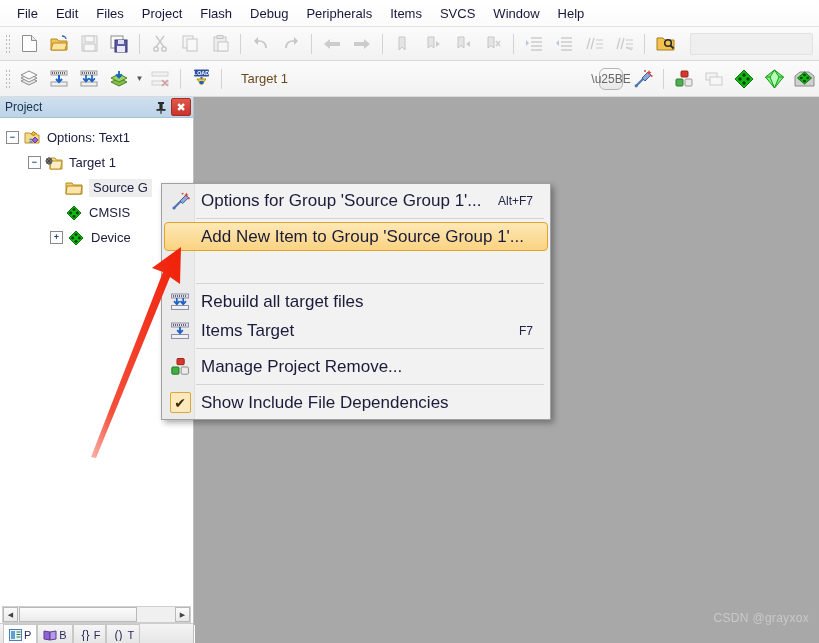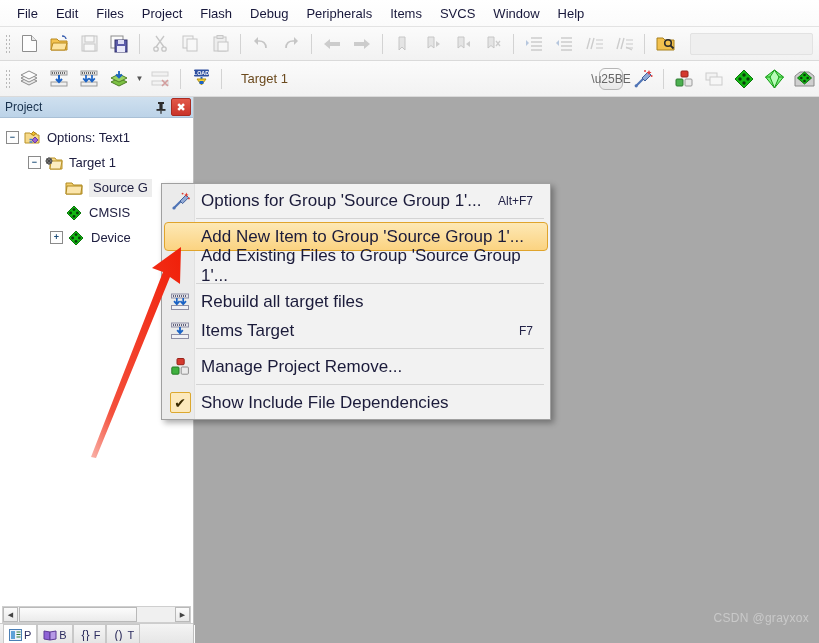--- a/index.html
+++ b/index.html
@@ -601,21 +601,20 @@
         <div class="clabel">Options for Group 'Source Group 1'...</div>
         <div class="caccel">Alt+F7</div>
       </div>
       <div class="csep"></div>
       <div class="citem hl">
         <div class="cicon"></div>
         <div class="clabel">Add New  Item to Group 'Source Group 1'...</div>
       </div>
       <div class="citem">
         <div class="cicon"></div>
-        <div class="clabel">Add Existing Files to Group 'Source Group 1'...</div>
       </div>
       <div class="csep"></div>
       <div class="citem">
         <div class="cicon">
           <svg width="20" height="18" viewBox="0 0 20 18">
             <rect x="1.5" y="1" width="17" height="4" fill="#e6e6ea" stroke="#8f8fa5"></rect>
             <path d="M3 2h1v2H3zM5 2h1v2H5zM7 2h1v2H7zM9 2h1v2H9zM11 2h1v2h-1zM13 2h1v2h-1zM15 2h1v2h-1z" fill="#62627a"></path>
             <rect x="1.5" y="12.5" width="17" height="4" fill="#f1f1f5" stroke="#8f8fa5"></rect>
             <path d="M6.8 5v5.6M4 8.2l2.8 3 2.8-3M13.2 5v5.6M10.4 8.2l2.8 3 2.8-3" stroke="#1b63c6" stroke-width="1.7" fill="none"></path>
           </svg>

